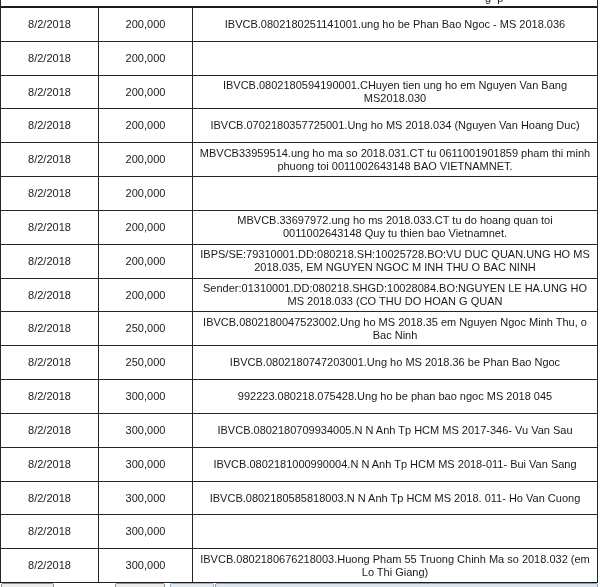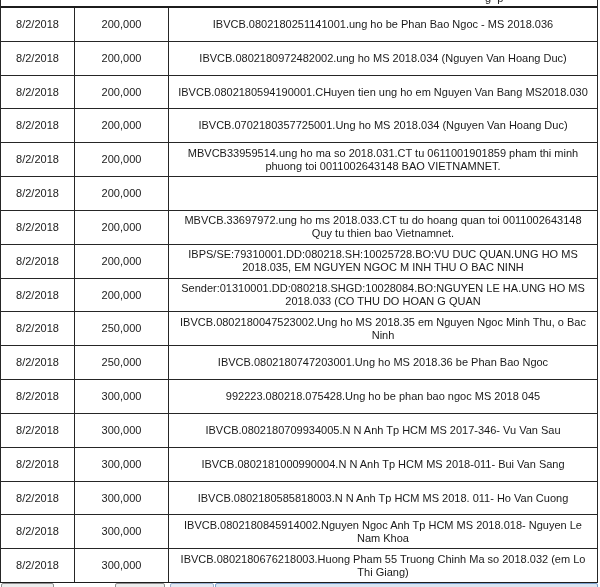--- a/index.html
+++ b/index.html
@@ -28,21 +28,21 @@
   .row{
     flex:1 1 0;display:flex;min-height:0;
     border-bottom:1px solid #262626;
   }
   .row:last-child{border-bottom:1px solid #1c1c1c;}
   .cell{
     display:flex;align-items:center;justify-content:center;
     font-size:11px;line-height:13px;text-align:center;
     box-sizing:border-box;overflow:hidden;
   }
-  .cell.date{width:74px;flex:none;border-right:1px solid #262626;}
+  .cell.date{width:98px;flex:none;border-right:1px solid #262626;}
   .cell.amount{width:94px;flex:none;border-right:1px solid #262626;}
   .cell.desc{flex:1;padding:11px 6px;}
   .bottom-strip{
     position:absolute;left:0;right:0;bottom:0;height:4px;
     overflow:hidden;background:#ffffff;
   }
   .sheet-tab,.hscrollbar{
     position:absolute;top:0;height:9px;box-sizing:border-box;
     border-radius:2px 2px 0 0;
   }
@@ -63,21 +63,20 @@
 
   <div class="row">
     <div class="cell date">8/2/2018</div>
     <div class="cell amount">200,000</div>
     <div class="cell desc">IBVCB.0802180251141001.ung ho be Phan Bao Ngoc - MS 2018.036</div>
   </div>
 
   <div class="row">
     <div class="cell date">8/2/2018</div>
     <div class="cell amount">200,000</div>
-    <div class="cell desc">IBVCB.0802180972482002.ung ho MS 2018.034 (Nguyen Van Hoang Duc)</div>
   </div>
 
   <div class="row">
     <div class="cell date">8/2/2018</div>
     <div class="cell amount">200,000</div>
     <div class="cell desc">IBVCB.0802180594190001.CHuyen tien ung ho em Nguyen Van Bang MS2018.030</div>
   </div>
 
   <div class="row">
     <div class="cell date">8/2/2018</div>
@@ -146,21 +145,20 @@
 
   <div class="row">
     <div class="cell date">8/2/2018</div>
     <div class="cell amount">300,000</div>
     <div class="cell desc">IBVCB.0802180585818003.N N Anh Tp HCM MS 2018. 011- Ho Van Cuong</div>
   </div>
 
   <div class="row">
     <div class="cell date">8/2/2018</div>
     <div class="cell amount">300,000</div>
-    <div class="cell desc">IBVCB.0802180845914002.Nguyen Ngoc Anh Tp HCM MS 2018.018- Nguyen Le Nam Khoa</div>
   </div>
 
   <div class="row">
     <div class="cell date">8/2/2018</div>
     <div class="cell amount">300,000</div>
     <div class="cell desc">IBVCB.0802180676218003.Huong Pham 55 Truong Chinh Ma so 2018.032 (em Lo Thi Giang)</div>
   </div>
 </div>
 
   <div class="bottom-strip">

